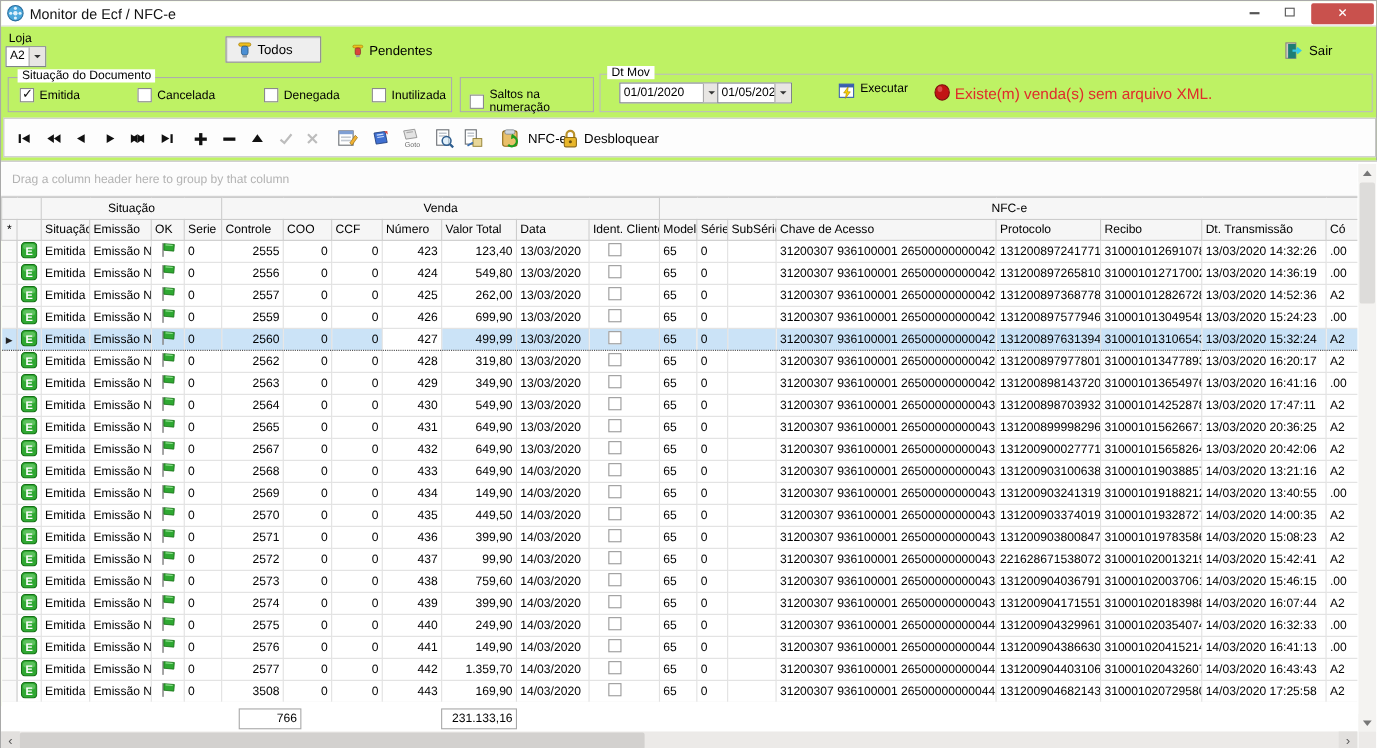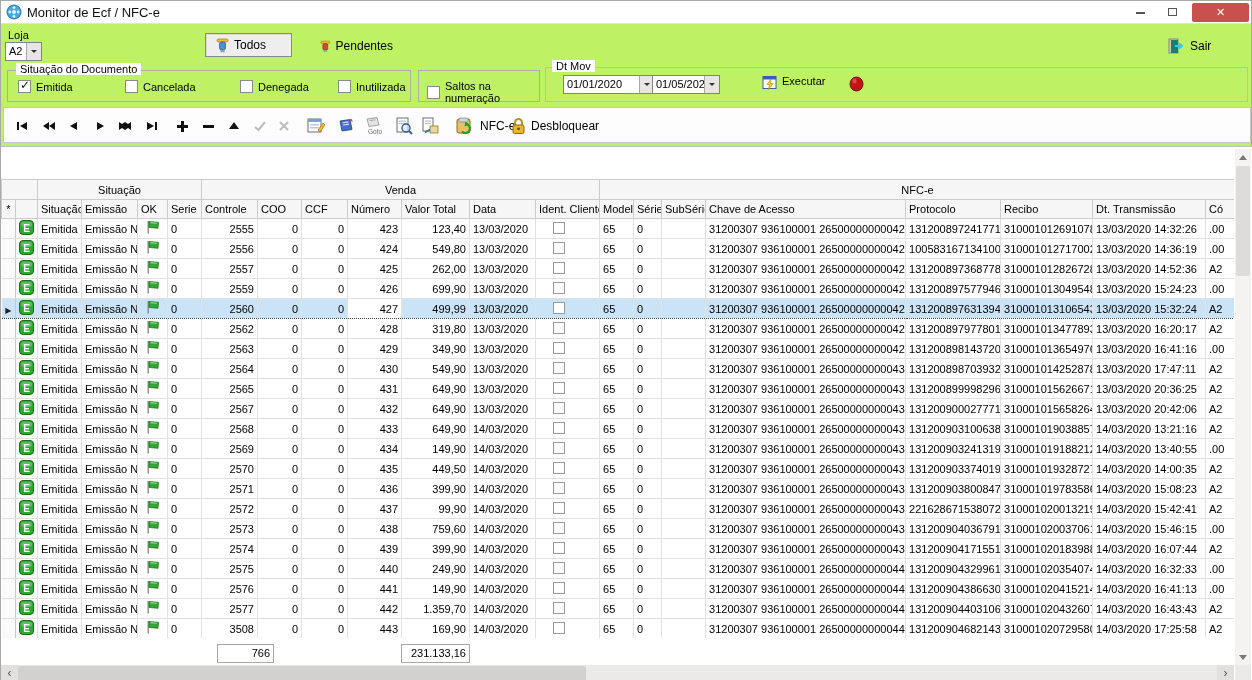--- a/index.html
+++ b/index.html
@@ -193,20 +193,21 @@
         <rect x="1" y="1.5" width="13" height="12" fill="#fff" stroke="#3a5fae"></rect>
         <rect x="1" y="1.5" width="13" height="3" fill="#3a5fae"></rect>
         <polygon points="9,4 5,9.5 7.5,9.5 6.5,14.5 11,8.5 8.5,8.5" fill="#ffd300" stroke="#a88a00" stroke-width="0.6"></polygon>
       </svg>
       <span>Executar</span>
     </div>
     <svg id="alert-dot" width="15" height="17" viewBox="0 0 15 17">
       <ellipse cx="7.5" cy="9" rx="6.5" ry="7" fill="#c11414" stroke="#7e0d0d"></ellipse>
       <ellipse cx="5.5" cy="6" rx="2.2" ry="2.6" fill="#e05555" opacity="0.8"></ellipse>
     </svg>
+    <span id="alert-text">Existe(m) venda(s) sem arquivo XML.</span>
   </div>
 
   <div class="toolbar">
     <div class="tbtn" style="left:6px">
         <svg width="16" height="16" viewBox="0 0 16 16">
           <rect x="3" y="4" width="2" height="8" fill="#111"></rect>
           <polygon points="13,4 13,12 6,8" fill="#111"></polygon>
         </svg>
       </div>
     <div class="tbtn" style="left:32px">
@@ -321,20 +322,23 @@
       <svg width="15" height="18" viewBox="0 0 15 18">
         <path d="M4 8 V5.5 A3.5 3.5 0 0 1 11 5.5 V8" stroke="#b9912a" stroke-width="2" fill="none"></path>
         <rect x="2" y="8" width="11" height="8.5" rx="1.5" fill="#e8b62a" stroke="#8e6a14"></rect>
         <circle cx="7.5" cy="11.8" r="1.4" fill="#6b4f0e"></circle>
       </svg>
       <span>Desbloquear</span>
     </div>
   </div>
 
   <div class="gridsite">
+    <div class="grouppanel">
+      <span>Drag a column header here to group by that column</span>
+    </div>
     <div class="gridclip">
       <table class="grid" id="grid-table">
           <colgroup>
             <col style="width:14px">
             <col style="width:22px">
             <col style="width:44px">
             <col style="width:56px">
             <col style="width:30px">
             <col style="width:34px">
             <col style="width:56px">
@@ -435,21 +439,21 @@
               <td class="num">0</td>
               <td class="num">0</td>
               <td class="num">424</td>
               <td class="num">549,80</td>
               <td class="">13/03/2020</td>
               <td class=""><span class="cbx"></span></td>
               <td class="">65</td>
               <td class="">0</td>
               <td class=""></td>
               <td class="">31200307 936100001 26500000000042411</td>
-              <td class="">100583167134100</td>
+              <td class="">131200897265810</td>
               <td class="">310001012717002</td>
               <td class="">13/03/2020 14:36:19</td>
               <td class="">.00</td>
             </tr>
             <tr class="">
               <td class="c-ind"></td>
               <td class="c-icon"><svg width="15" height="15" viewBox="0 0 15 15">
                   <rect x="0.5" y="0.5" width="14" height="14" rx="3.5" fill="#2fa832" stroke="#156f15"></rect>
                   <rect x="2" y="1.8" width="11" height="5" rx="2.5" fill="#7fd67f" opacity="0.55"></rect>
                   <text x="7.5" y="11.5" text-anchor="middle" font-size="10" font-weight="bold" fill="#fff" font-family="Liberation Sans, sans-serif">E</text>

